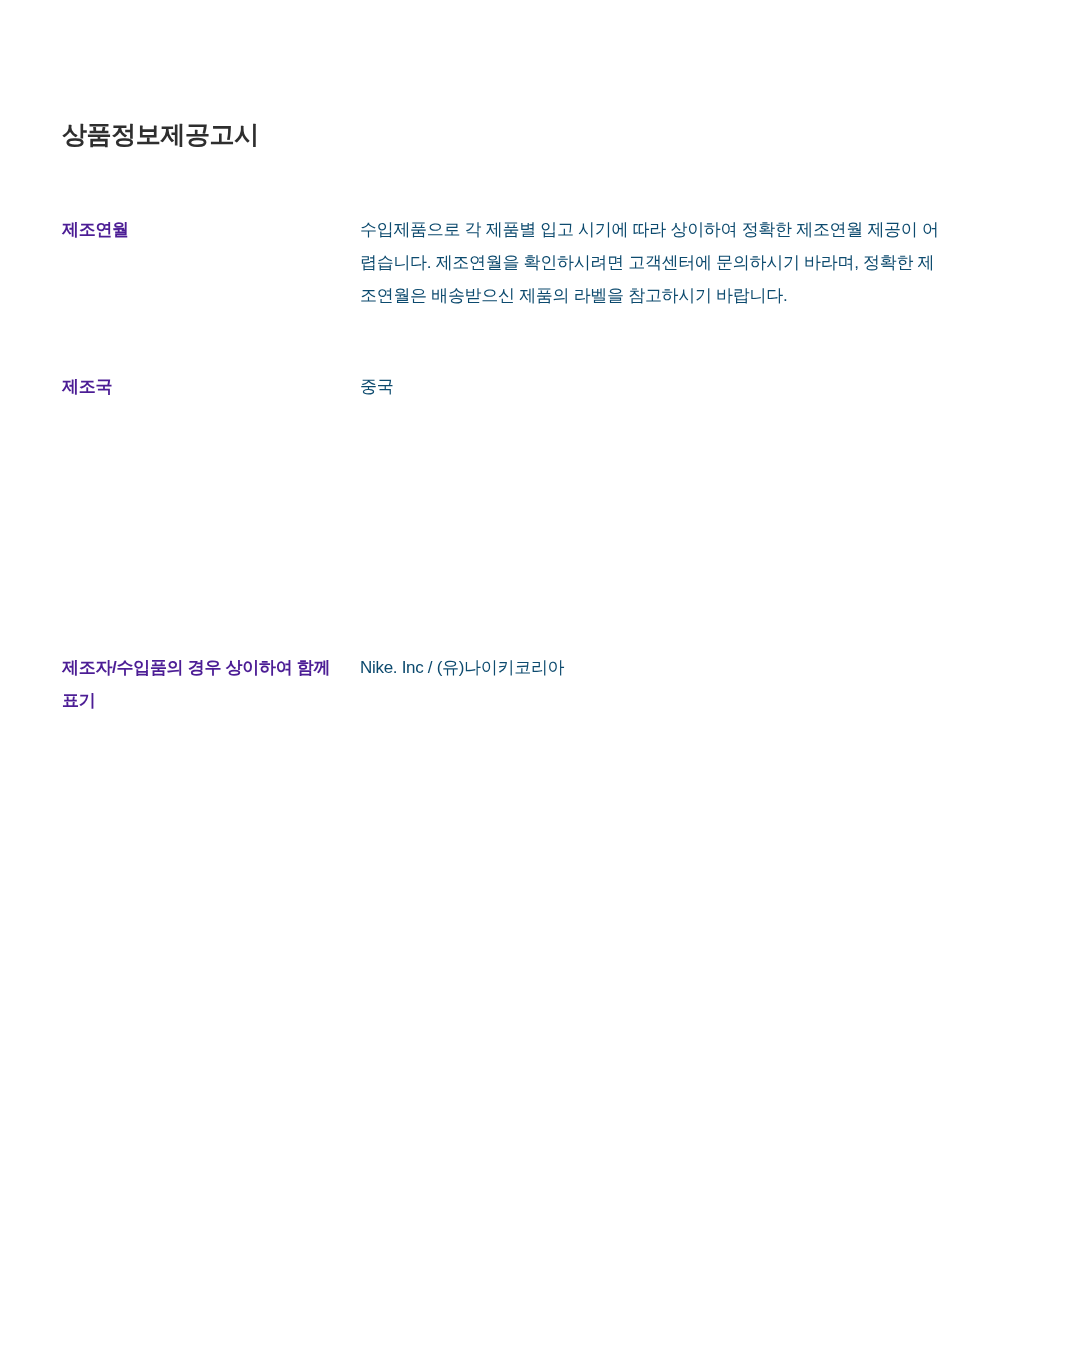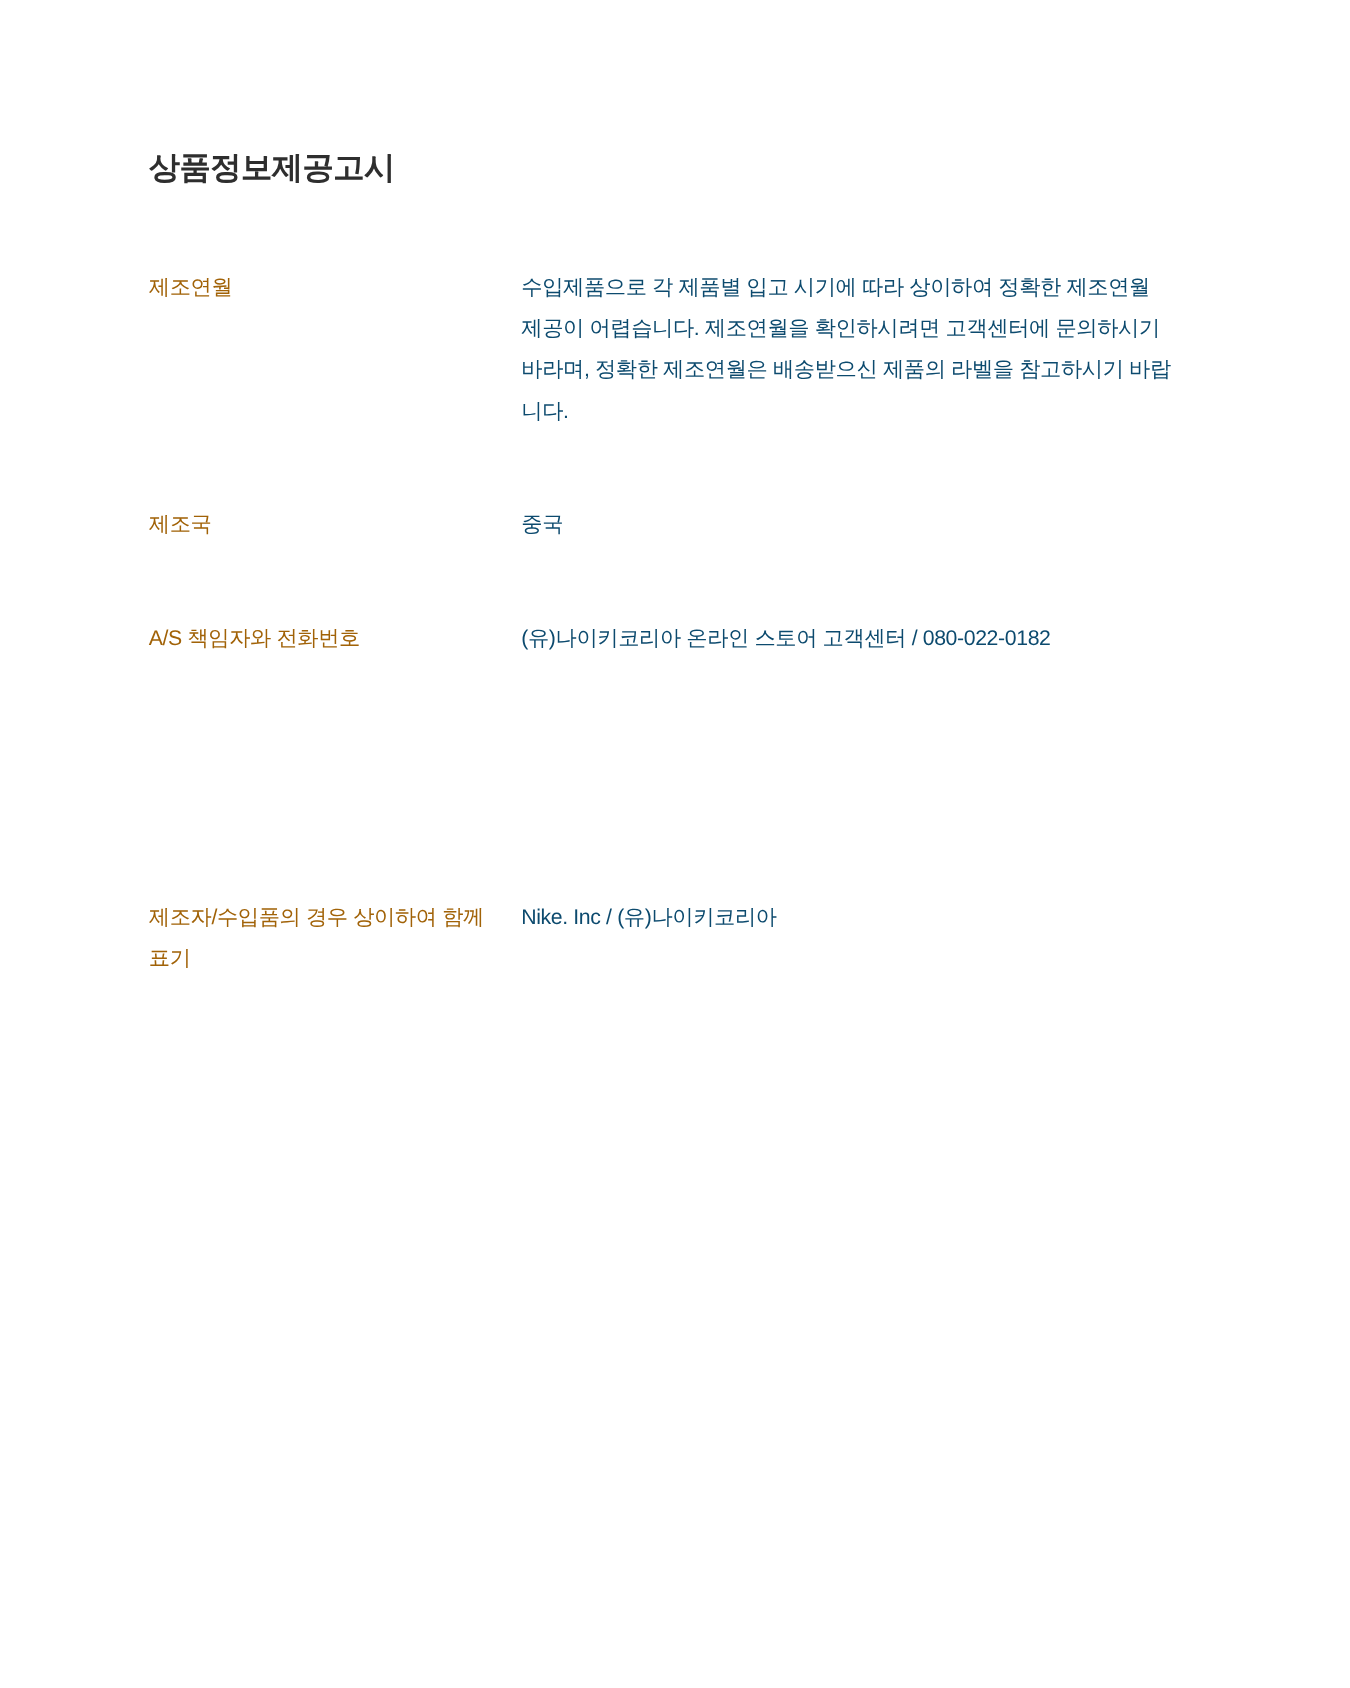--- a/index.html
+++ b/index.html
@@ -12,42 +12,42 @@
     height: 1350px;
     font-family: "Liberation Sans", "DejaVu Sans", sans-serif;
     color: #3b3b3b;
     -webkit-font-smoothing: antialiased;
   }
   .page {
     position: relative;
     width: 1080px;
     height: 1194px;
     box-sizing: border-box;
-    padding: 118px 140px 0 119px;
+    padding: 118px 140px 0 62px;
   }
   .doc-title {
     font-size: 25px;
     font-weight: bold;
     color: #2e2e2e;
     letter-spacing: -0.4px;
     margin: 0 0 62px 0;
     line-height: 1.3;
   }
   .spec-table {
     width: 100%;
     border-collapse: collapse;
   }
   .spec-row {
     vertical-align: top;
   }
   .spec-label {
     width: 288px;
     font-size: 17px;
-    font-weight: normal;
-    color: #a16207;
+    font-weight: bold;
+    color: #4c1d95;
     line-height: 1.95;
     letter-spacing: -0.3px;
     padding: 0 10px 0 0;
     vertical-align: top;
   }
   .spec-value {
     font-size: 17px;
     font-weight: normal;
     color: #0c4a6e;
     line-height: 1.95;
@@ -79,24 +79,20 @@
 
       <tr class="spec-row">
         <td class="spec-label">제조국</td>
         <td class="spec-value">중국</td>
       </tr>
       <tr>
           <td class="gap-sm"></td>
           <td class="gap-sm"></td>
         </tr>
 
-      <tr class="spec-row">
-        <td class="spec-label">A/S 책임자와 전화번호</td>
-        <td class="spec-value">(유)나이키코리아 온라인 스토어 고객센터 / 080-022-0182</td>
-      </tr>
       <tr>
           <td class="gap-sm"></td>
           <td class="gap-sm"></td>
         </tr>
 
       <tr>
           <td class="gap-sm"></td>
           <td class="gap-sm"></td>
         </tr>
 

